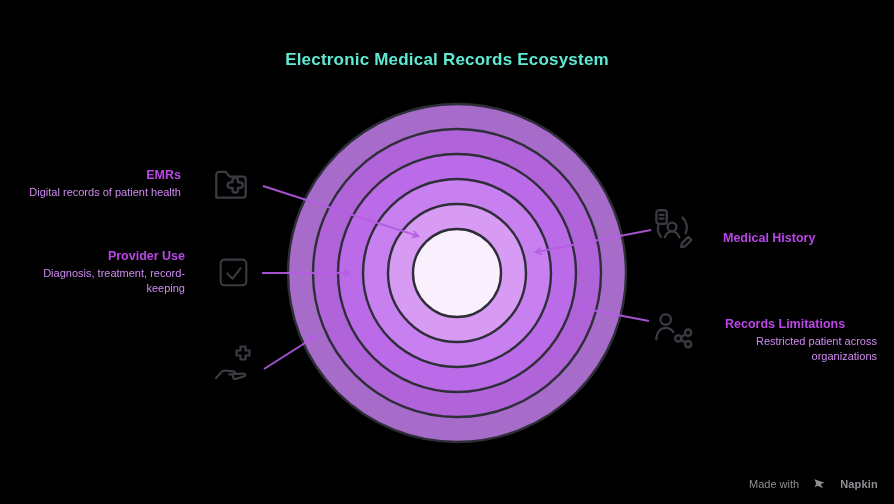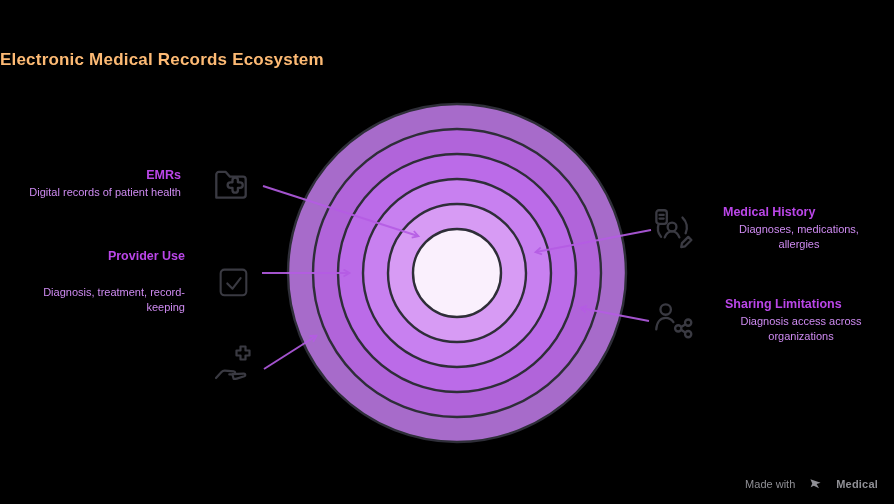--- a/index.html
+++ b/index.html
@@ -1,34 +1,34 @@
 <!DOCTYPE html>
 <html><head>
 <meta charset="utf-8">
 <style>
   html,body { margin:0; padding:0; background:#000; }
   .canvas {
     position:relative; width:894px; height:504px; background:#000000;
     overflow:hidden; font-family:"Liberation Sans", sans-serif;
   }
   .title {
-    position:absolute; top:50px; left:0; width:100%; text-align:left;
-    font-size:17px; font-weight:bold; color:#fdba74; letter-spacing:.2px;
+    position:absolute; top:50px; left:0; width:100%; text-align:center;
+    font-size:17px; font-weight:bold; color:#5eead4; letter-spacing:.2px;
   }
   .rings-svg { position:absolute; left:0; top:0; }
   .label { position:absolute; display:flex; align-items:center; gap:29px; }
   .label .text { display:flex; flex-direction:column; gap:3px; }
   .label.left .text { text-align:right; align-items:flex-end; }
-  .label.right .text { text-align:center; align-items:flex-start; }
+  .label.right .text { text-align:right; align-items:flex-start;margin-top:20px; }
   .heading { font-size:12.5px; font-weight:bold; color:#ba46e8; }
   .desc { font-size:11px; color:#cf8bf2; line-height:1.35; }
   .lbl-emrs { right:642px; top:163px; }
   .lbl-emrs .desc { width:192px; }
   .lbl-provider { right:642px; top:249px;justify-content:space-between; }
-  .lbl-provider .desc { width:180px;margin-top:19px; }
+  .lbl-provider .desc { width:180px; }
   .lbl-benefits { right:638px; top:340px; }
   .lbl-benefits .desc { width:146px; }
   .lbl-history { left:648px; top:205px; }
   .lbl-history .desc { width:152px; }
   .lbl-sharing { left:650px; top:297px; }
   .lbl-sharing .desc { width:152px; }
   .icon { flex:0 0 auto; }
   .icon svg { display:block; stroke:#3a3a42; fill:none;
     stroke-width:2.2; stroke-linecap:round; stroke-linejoin:round; }
   .footer {
@@ -113,44 +113,43 @@
         <path d="M11 9.5 h4 M11 13 h4"></path>
         <circle cx="23" cy="21" r="4.2"></circle>
         <path d="M16 31 c1.5 -4 4 -5.8 7 -5.8 s5.5 1.8 7 5.8"></path>
         <path d="M12.5 30.5 a13 13 0 0 1 -2.3 -12.5"></path>
         <path d="M33 12 a13 13 0 0 1 3 15"></path>
         <path d="M32.5 36.5 l6 -6 3 3 -6 6 -3.7 0.7 z"></path>
       </svg>
     </span>
     <div class="text">
       <div class="heading">Medical History</div>
-      <div class="desc">Diagnoses, medications, allergies</div>
     </div>
   </div>
 
   <div class="label right lbl-sharing">
     <span class="icon">
       <svg width="46" height="46" viewBox="0 0 44 44">
         <circle cx="15" cy="12" r="5"></circle>
         <path d="M6 31 c0.5 -7.5 4.5 -11 9 -11 3 0 5.6 1.5 7.4 4"></path>
         <circle cx="27" cy="30" r="3"></circle>
         <circle cx="36.5" cy="24.5" r="3"></circle>
         <circle cx="36.5" cy="35.5" r="3"></circle>
         <path d="M29.7 28.6 l4 -2.4 M29.7 31.4 l4 2.6"></path>
       </svg>
     </span>
     <div class="text">
-      <div class="heading">Sharing Limitations</div>
-      <div class="desc">Diagnosis access across organizations</div>
+      <div class="heading">Records Limitations</div>
+      <div class="desc">Restricted patient across organizations</div>
     </div>
   </div>
 
   <a class="footer">
     <span>Made with</span>
     <span class="napkin-logo">
       <svg width="13" height="13" viewBox="0 0 14 14">
         <path d="M1.5 2.5 L12.5 6.2 L8.2 7.6 L10.8 12 L5.2 9.3 L1.8 11 L3.5 7z"></path>
       </svg>
     </span>
-    <span class="brand">Medical</span>
+    <span class="brand">Napkin</span>
   </a>
 
 </div>
 
 </body></html>

